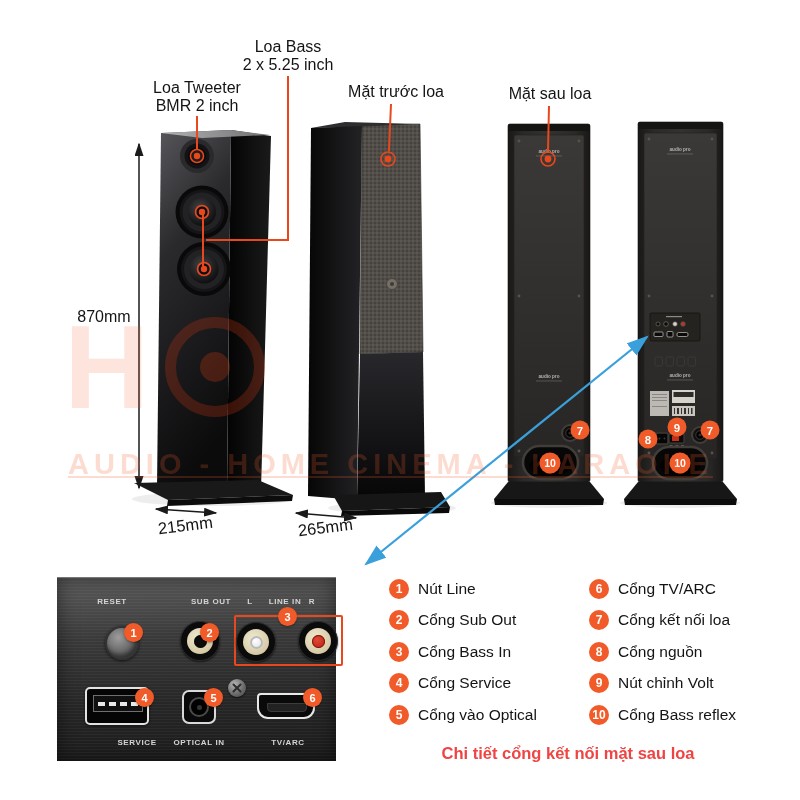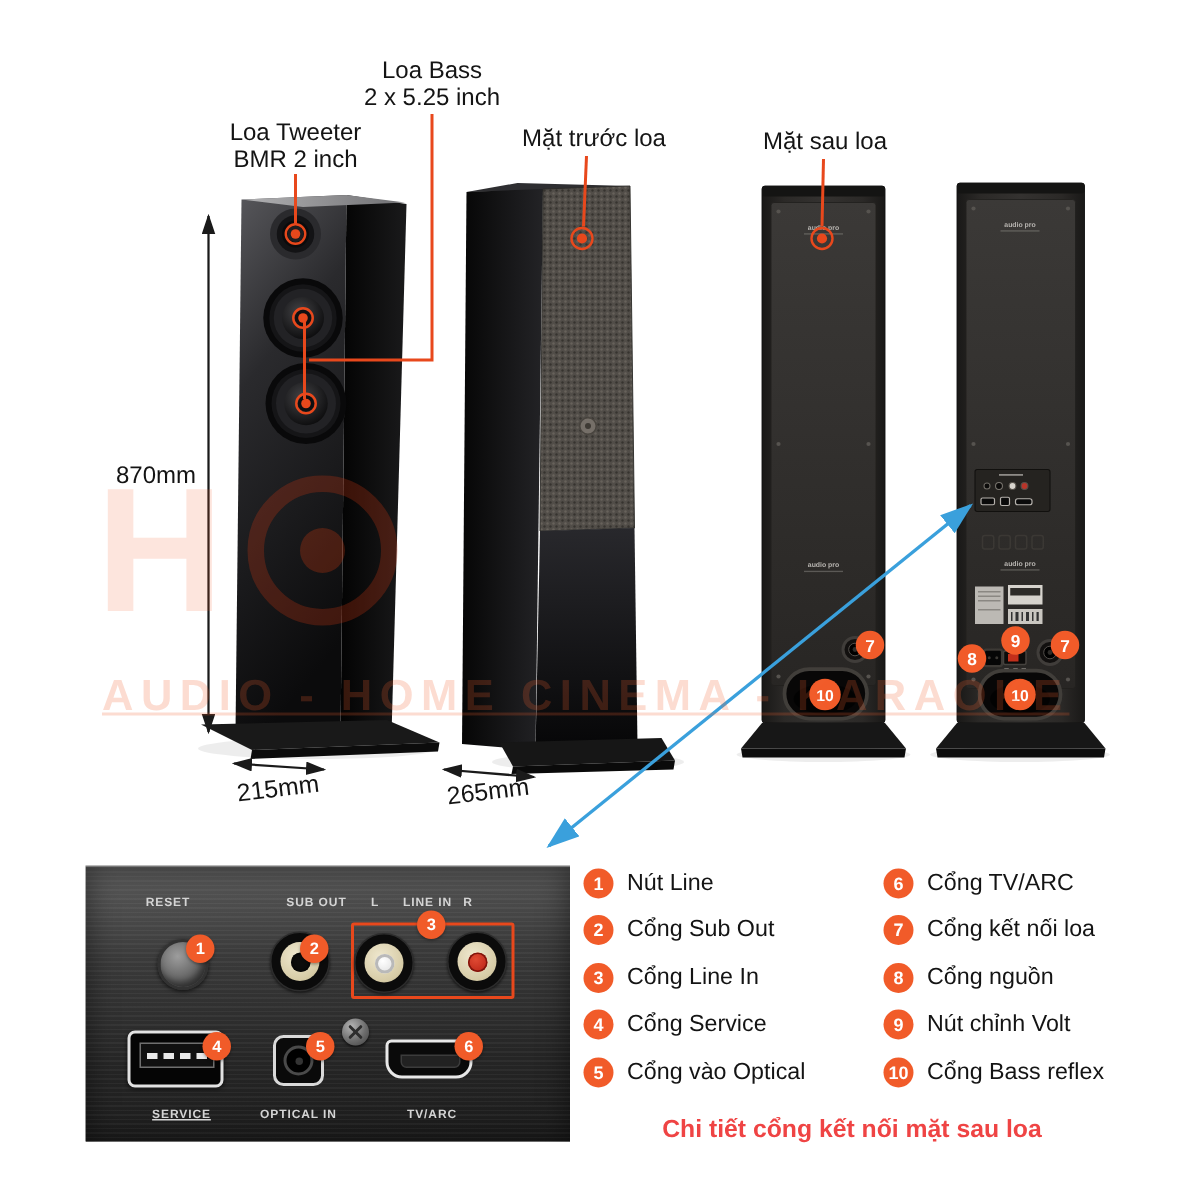--- a/index.html
+++ b/index.html
@@ -10,21 +10,21 @@
   .wm-brand{position:absolute;left:64px;top:308px;z-index:3;display:flex;align-items:center;
             color:rgba(240,95,45,0.16);font-weight:bold;font-size:118px;line-height:1;
             letter-spacing:6px;pointer-events:none;user-select:none;}
   .wm-ring{width:78px;height:78px;border:11px solid rgba(200,55,18,0.28);border-radius:50%;
            margin:0 10px;position:relative;flex:0 0 auto;}
   .wm-ring::after{content:"";position:absolute;left:50%;top:50%;width:30px;height:30px;
            margin:-15px 0 0 -15px;border-radius:50%;background:rgba(200,55,18,0.30);}
   .wm-tagline{position:absolute;left:68px;top:448px;z-index:3;font-weight:bold;font-size:29px;
             letter-spacing:5px;color:rgba(240,95,45,0.22);pointer-events:none;user-select:none;white-space:nowrap;text-decoration:underline;}
   
-  .panel{position:absolute;left:57px;top:577px;width:323px;height:183px;z-index:2;
+  .panel{position:absolute;left:57px;top:577px;width:279px;height:183px;z-index:2;
          background:
            repeating-linear-gradient(180deg, rgba(255,255,255,.045) 0 1px, rgba(0,0,0,0) 1px 3px),
            linear-gradient(178deg,#5c5c5c 0%,#3a3a3a 32%,#262626 68%,#1b1b1b 100%);
          box-shadow:inset 0 0 20px rgba(0,0,0,.5);border-top:1px solid #777;}
   .p-label{position:absolute;transform:translateX(-50%);color:#d4d4d4;font-size:8px;
            font-weight:bold;letter-spacing:.6px;white-space:nowrap;}
   .knob{position:absolute;left:48px;top:48px;width:30px;height:30px;border-radius:50%;
         background:radial-gradient(circle at 38% 32%,#9d9d9d,#5e5e5e 62%,#454545);
         border:2px solid #323232;box-shadow:0 1px 3px rgba(0,0,0,.7), inset -2px -3px 4px rgba(0,0,0,.45);}
   .rca{position:absolute;width:38px;height:38px;border-radius:50%;background:#0b0b0b;
@@ -356,21 +356,21 @@
     <span class="wm-ring"></span>
   </div>
   <div class="wm-tagline">AUDIO - HOME CINEMA - KARAOKE</div>
 
   <div class="panel">
     <span class="p-label" style="left:55px;top:19px;">RESET</span>
     <span class="p-label" style="left:154px;top:19px;">SUB OUT</span>
     <span class="p-label" style="left:193px;top:19px;">L</span>
     <span class="p-label" style="left:228px;top:19px;">LINE IN</span>
     <span class="p-label" style="left:255px;top:19px;">R</span>
-    <span class="p-label" style="left:64px;top:160px;text-decoration:underline;">SERVICE</span>
+    <span class="p-label" style="left:80px;top:160px;">SERVICE</span>
     <span class="p-label" style="left:142px;top:160px;">OPTICAL IN</span>
     <span class="p-label" style="left:231px;top:160px;">TV/ARC</span>
 
     <div class="knob"></div>
 
     <div class="rca" style="left:123px;top:43px;">
       <div class="rca-ring">
         <div class="rca-core core-black"></div>
       </div>
     </div>
@@ -423,21 +423,21 @@
     <div class="lrow">
       <span class="lbadge">1</span>
       <span class="ltext">Nút Line</span>
     </div>
     <div class="lrow">
       <span class="lbadge">2</span>
       <span class="ltext">Cổng Sub Out</span>
     </div>
     <div class="lrow">
       <span class="lbadge">3</span>
-      <span class="ltext">Cổng Line In</span>
+      <span class="ltext">Cổng Bass In</span>
     </div>
     <div class="lrow">
       <span class="lbadge">4</span>
       <span class="ltext">Cổng Service</span>
     </div>
     <div class="lrow">
       <span class="lbadge">5</span>
       <span class="ltext">Cổng vào Optical</span>
     </div>
   </div>

